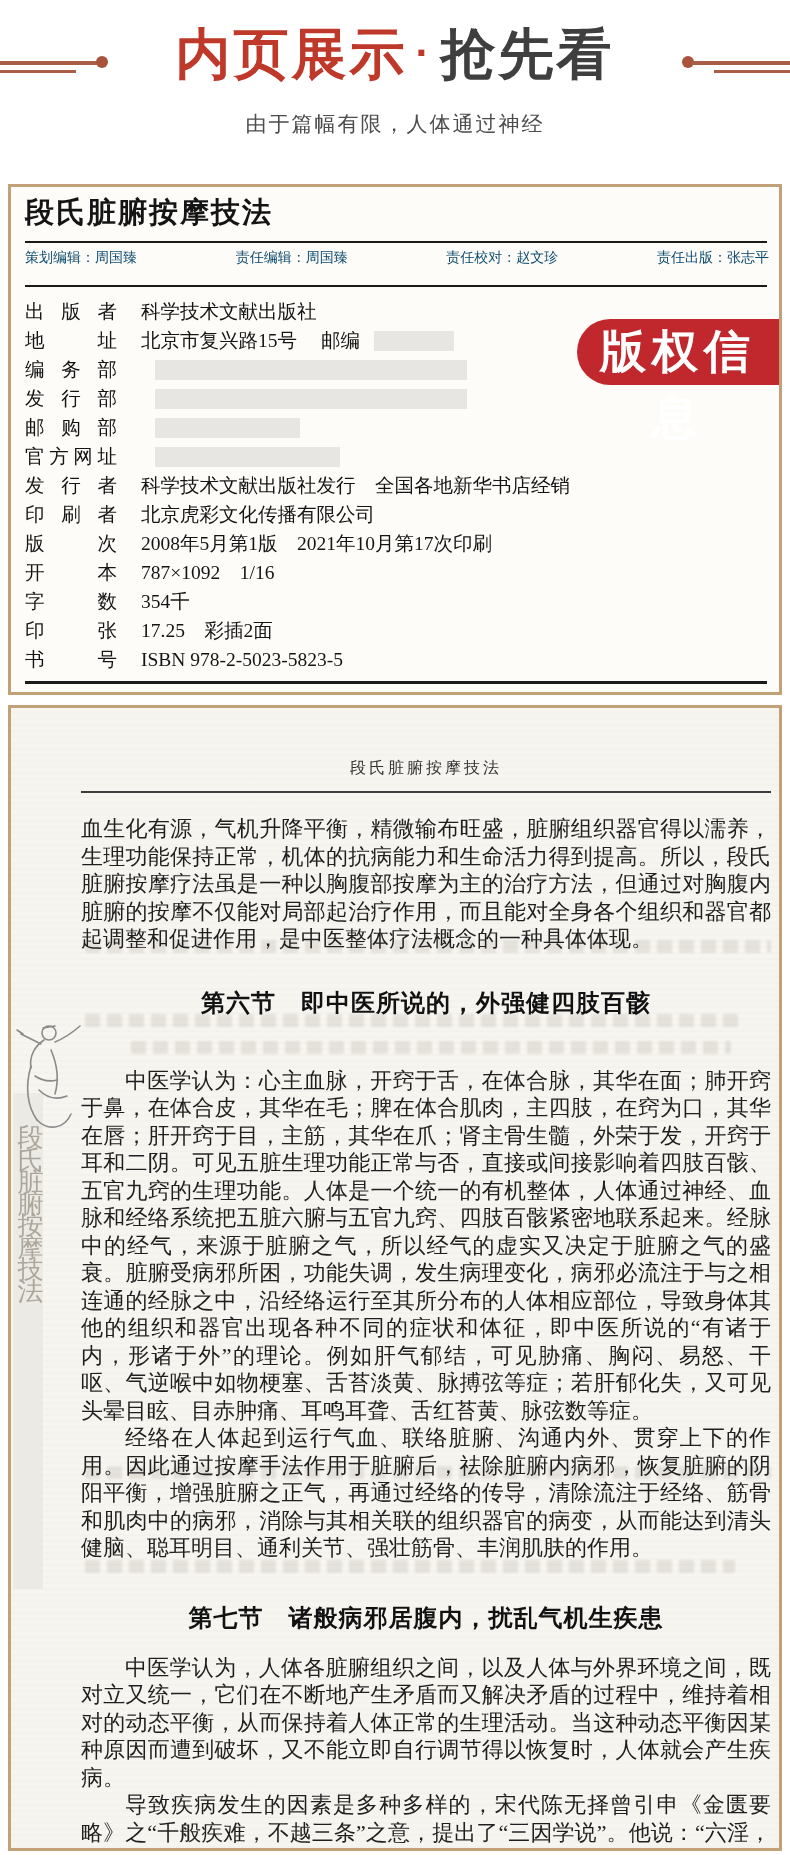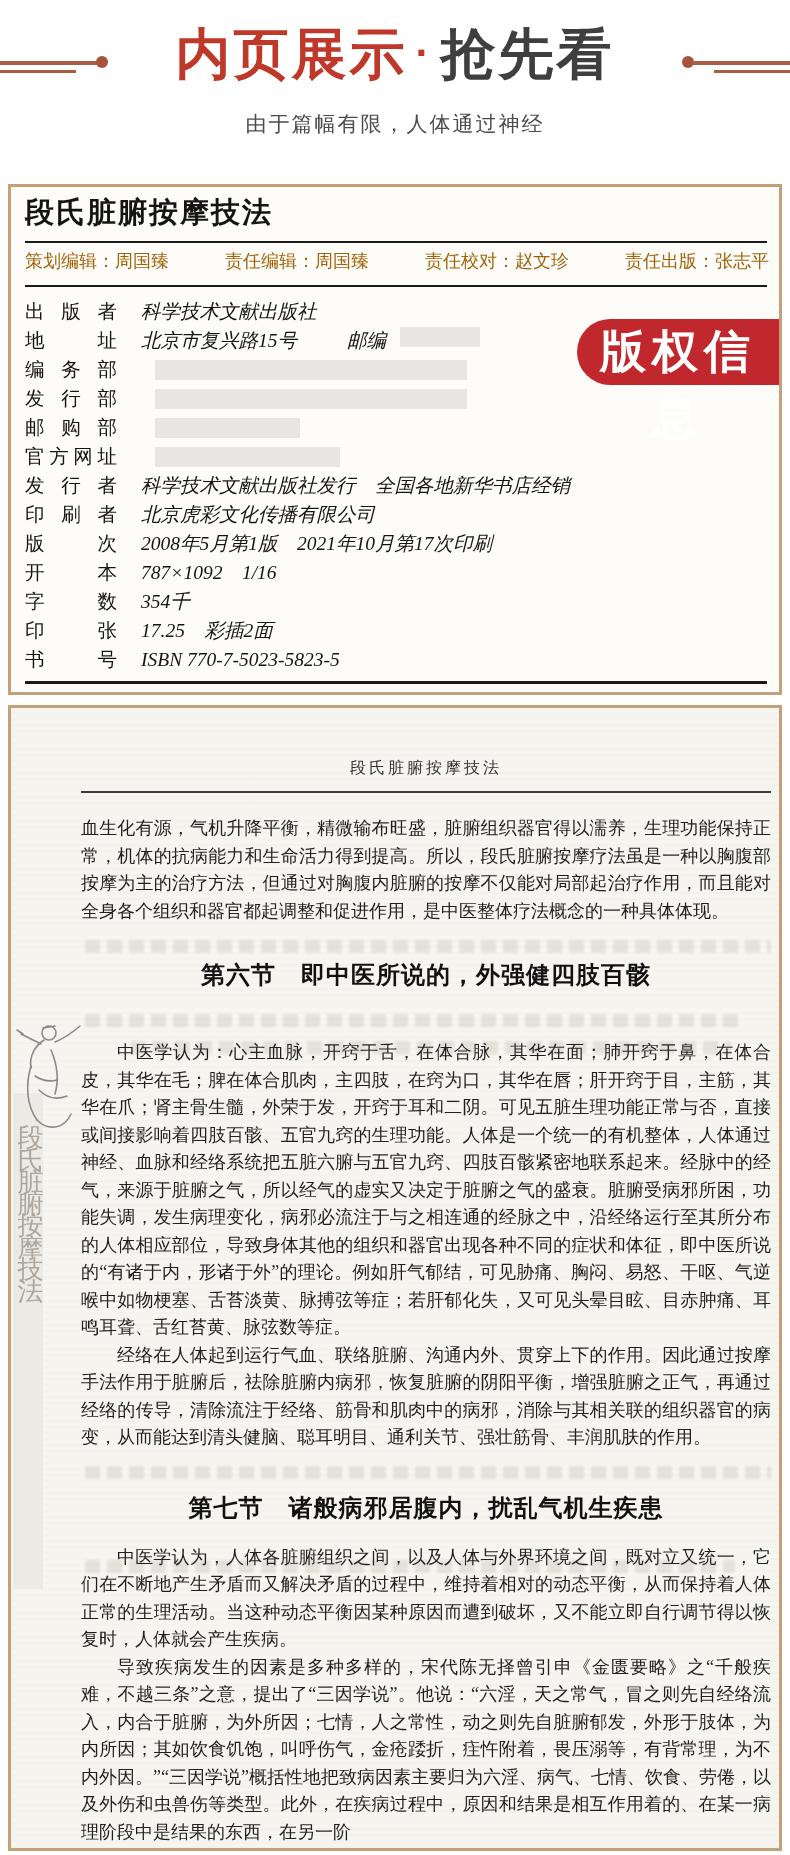--- a/index.html
+++ b/index.html
@@ -21,39 +21,39 @@
     font-size:21px;color:#4c4c4c;letter-spacing:2px;}
 
   
   .copyright-block{position:absolute;left:8px;top:184px;width:774px;height:511px;
     box-sizing:border-box;border:3px solid #c2a078;background:#fdfcf9;overflow:hidden;}
   .cp-title{position:absolute;left:14px;top:6px;
     font-family:"Liberation Sans","DejaVu Sans",sans-serif;font-weight:bold;
     font-size:29px;color:#141414;letter-spacing:2px;}
   .cp-rule{position:absolute;left:14px;right:12px;height:2px;background:#1b1b1b;}
   .cp-editors{position:absolute;left:14px;right:10px;top:62px;display:flex;
-    justify-content:space-between;font-size:18px;color:#a16207;white-space:nowrap;}
+    justify-content:space-between;font-size:14px;color:#0c4a6e;white-space:nowrap;}
   .cp-rows{position:absolute;left:14px;right:12px;top:110px;}
   .cp-row{display:flex;align-items:center;height:29px;font-size:19.5px;color:#141414;}
   .lab{display:flex;justify-content:space-between;width:92px;flex:none;}
-  .val{margin-left:24px;display:flex;align-items:flex-start;white-space:pre;font-style:italic;}
-  .val .note{margin-left:50px;}
+  .val{margin-left:24px;display:flex;align-items:center;white-space:pre;}
+  .val .note{margin-left:24px;}
   .redact{display:inline-block;height:20px;background:#e7e6e3;margin-left:14px;}
   .badge{position:absolute;right:0;top:132px;width:202px;height:66px;background:#c1282d;
     border-radius:33px 0 0 33px;color:#ffffff;font-weight:bold;font-size:46px;
     letter-spacing:6px;text-align:center;line-height:66px;}
 
   
   .page-block{position:absolute;left:8px;top:705px;width:774px;height:1146px;
     box-sizing:border-box;border:3px solid #c2a078;background:#f7f5f0;overflow:hidden;
     background-image:repeating-linear-gradient(0deg,rgba(205,198,186,.06) 0 2px,rgba(0,0,0,0) 2px 6px);}
   .pagecol{position:absolute;left:70px;top:0;width:690px;color:#1f1f1f;}
   .run-head{margin-top:50px;text-align:center;font-size:16px;letter-spacing:3px;color:#333333;}
   .head-rule{margin-top:12px;height:2px;background:#3c3c3c;}
-  .para{font-size:18px;line-height:27.5px;text-align:justify;margin:0;}
+  .para{font-size:22px;line-height:27.5px;text-align:justify;margin:0;}
   .para.first{margin-top:22px;}
   .ind{text-indent:2em;}
   .sec-head{text-align:center;font-family:"Liberation Sans","DejaVu Sans",sans-serif;
     font-weight:bold;font-size:24px;color:#121212;letter-spacing:1px;}
   .sec-head.s6{margin:34px 0 48px;}
   .sec-head.s7{margin:40px 0 20px;}
 
   
   .callig-strip{position:absolute;left:2px;top:385px;width:30px;height:496px;background:#eceae5;}
   .callig-text{writing-mode:vertical-rl;font-size:26px;letter-spacing:22px;color:#a09a90;
@@ -183,21 +183,21 @@
             <span>印</span>
             <span>张</span>
           </span>
           <span class="val"><span>17.25　彩插2面</span></span>
         </div>
         <div class="cp-row">
           <span class="lab">
             <span>书</span>
             <span>号</span>
           </span>
-          <span class="val"><span>ISBN 770-7-5023-5823-5</span></span>
+          <span class="val"><span>ISBN 978-2-5023-5823-5</span></span>
         </div>
       </div>
     <div class="cp-rule" style="top:494px;height:2.5px;"></div>
     <div class="badge">版权信息</div>
   </div>
 
   <div class="page-block">
 
     <div class="ghost" style="left:74px;top:232px;width:686px;"></div>
     <div class="ghost" style="left:74px;top:306px;width:660px;"></div>

